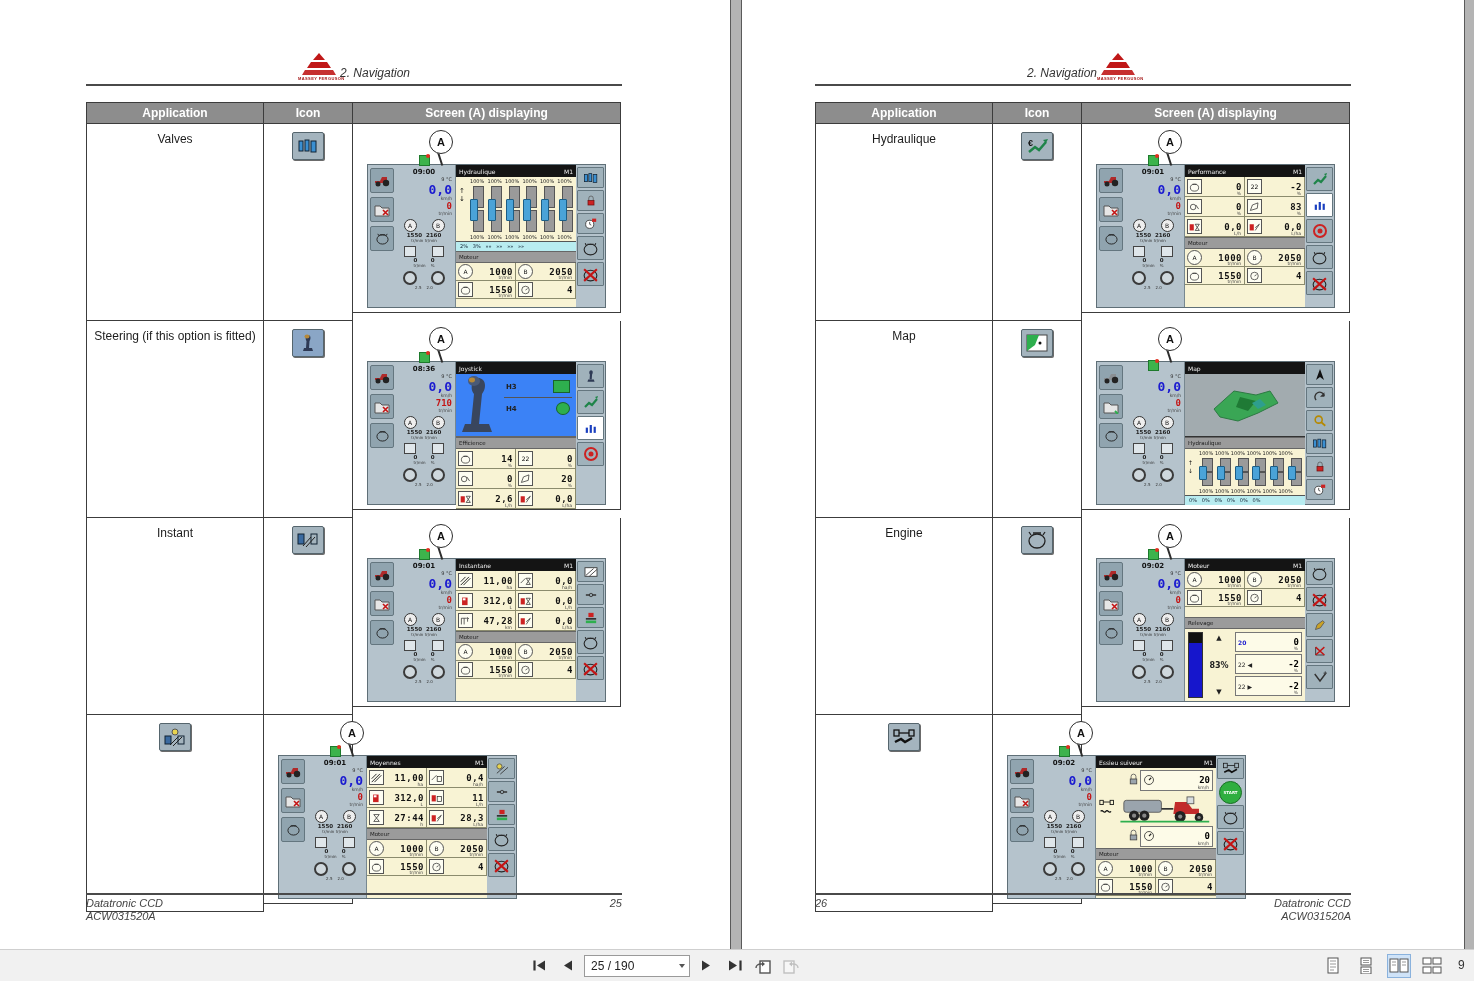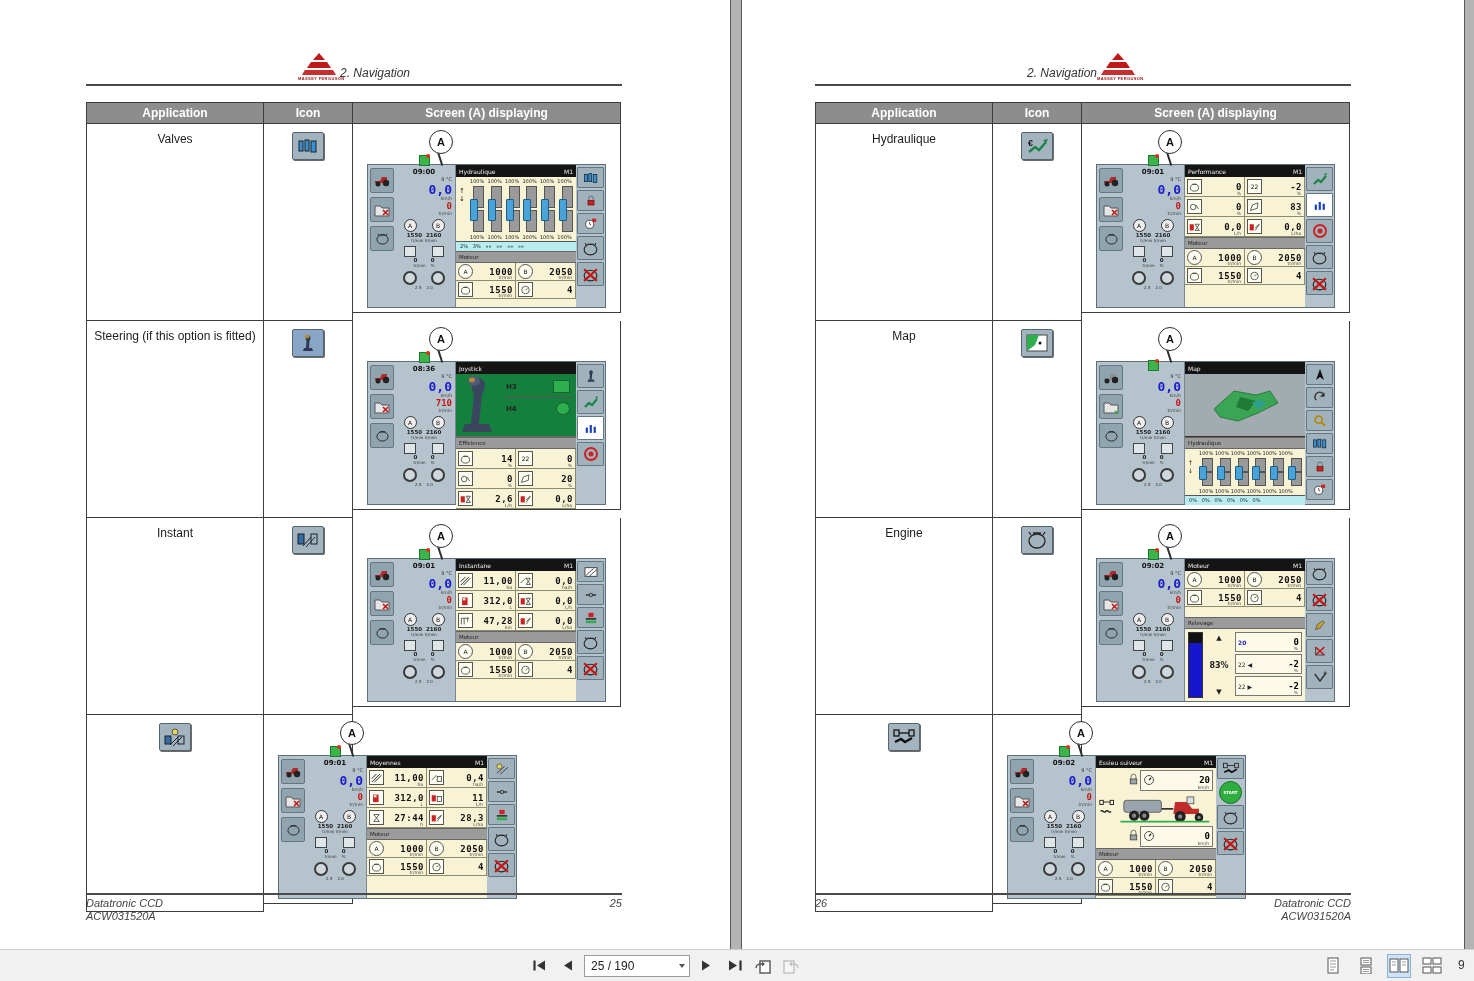--- a/index.html
+++ b/index.html
@@ -81,21 +81,21 @@
   .hydl{font-size:5px;color:#222;white-space:pre;background:#f8f3d4;padding-left:14px;height:8px;line-height:8px;flex:none;}
   .hbars{display:flex;justify-content:space-around;background:#f8f3d4;padding:0 2px 0 12px;position:relative;flex:none;}
   .hbars .arr{position:absolute;left:3px;top:2px;font-size:7px;color:#111;line-height:8px;}
   .hcol{width:13px;position:relative;}
   .hcol .gt{position:absolute;left:3px;top:1px;width:9px;background:#9a9a9a;border:1px solid #555;}
   .hcol .gb{position:absolute;left:3px;bottom:1px;width:9px;background:#9a9a9a;border:1px solid #555;}
   .hcol .bv{position:absolute;left:0;top:30%;width:6px;height:40%;background:#4aa3d8;border:1px solid #1c5e86;border-radius:1px;}
   .strip{height:9px;background:#b8ecf0;border-top:1px solid #555;font-size:5px;line-height:9px;
     white-space:pre;padding-left:4px;color:#123;flex:none;}
   
-  .joy-body{flex:none;height:62px;background:#15803d;display:flex;border-bottom:1px solid #666;}
+  .joy-body{flex:none;height:62px;background:#3b82f6;display:flex;border-bottom:1px solid #666;}
   .joy-right{flex:1;padding:4px 4px 0 2px;}
   .joy-line{display:flex;align-items:center;justify-content:space-between;padding:2px 2px;}
   .joy-lbl{font-size:7px;font-weight:bold;color:#222;}
   .hbox{width:15px;height:11px;background:#2eaf4e;border:1px solid #19632c;}
   .joy-sep{border-top:1px solid #555;margin:2px 0;}
   
   .rel-body{flex:1;background:#f8f3d4;display:flex;padding:3px;gap:3px;}
   .rel-bar{width:13px;height:64px;border:1px solid #333;background:#1616cc;position:relative;flex:none;}
   .rel-bar::before{content:"";position:absolute;left:0;top:0;width:100%;height:15%;background:#111;}
   .rel-mid{width:26px;display:flex;flex-direction:column;align-items:center;justify-content:space-between;

